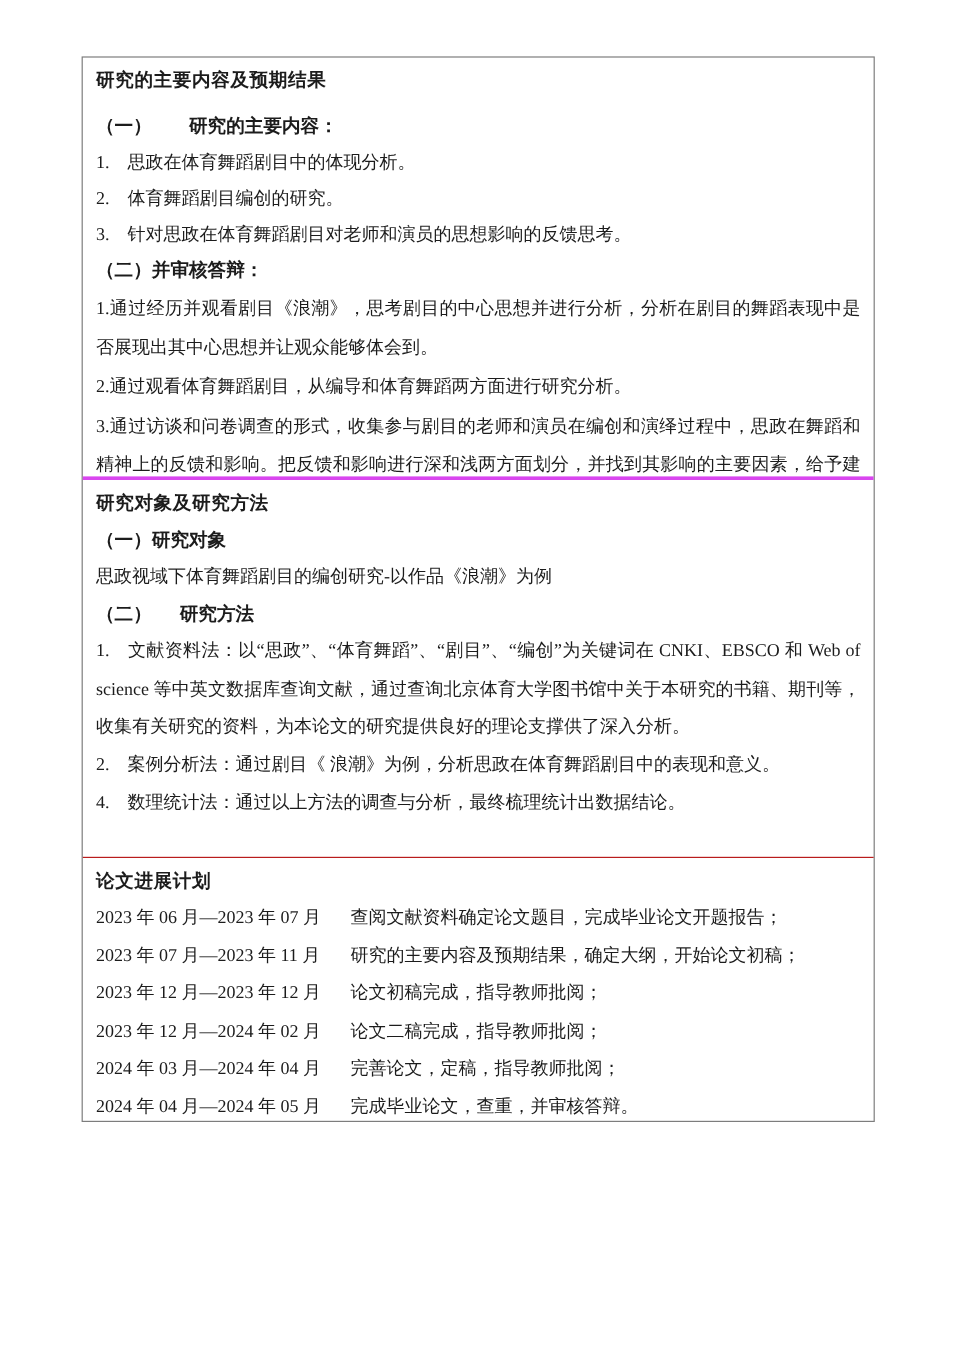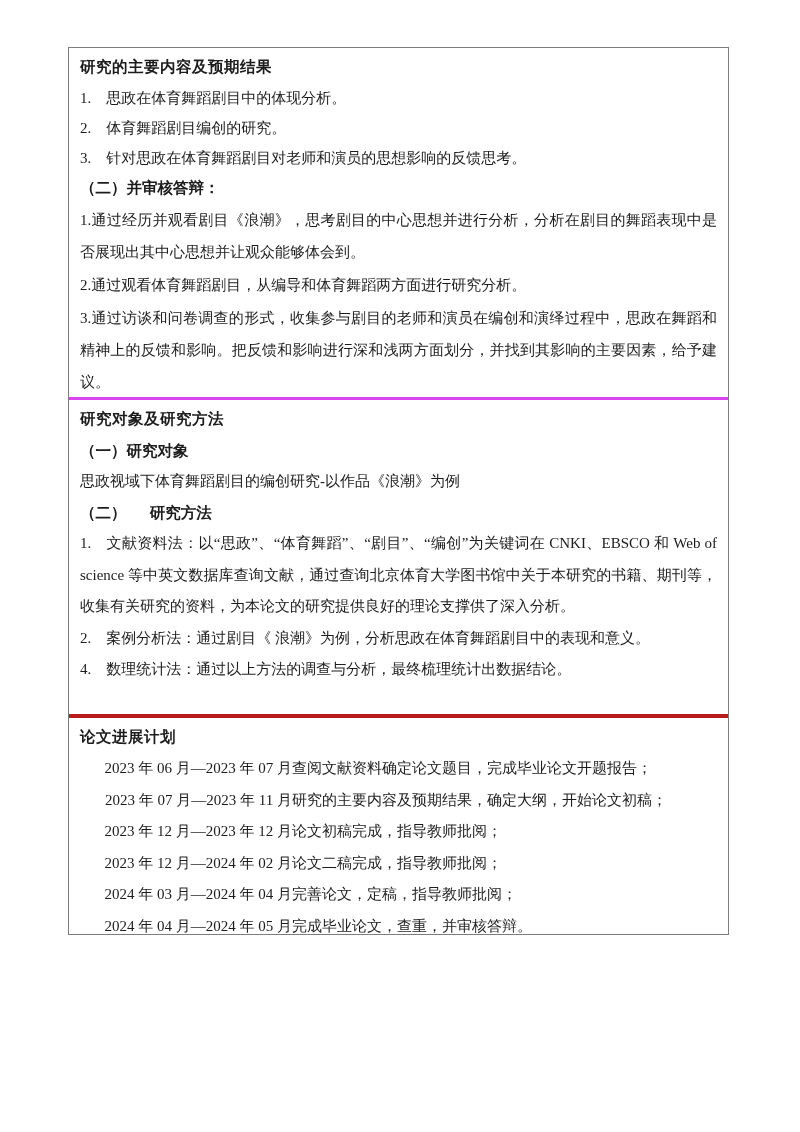--- a/index.html
+++ b/index.html
@@ -28,21 +28,21 @@
     box-sizing: border-box;
     background: #ffffff;
   }
   .cell {
     box-sizing: border-box;
     padding: 5px 11px 0 11px;
     overflow: hidden;
   }
   .cell-1 { height: 349px; }
   .cell-2 { height: 317px; border-top: 3px solid #d946ef; }
-  .cell-3 { height: 220px; border-top: 4px solid #b91c1c; }
+  .cell-3 { height: 220px; border-top: 1px solid #b91c1c; }
   h2.hei {
     font-family: Liberation Mono, monospace;
     font-weight: 700;
     font-size: 15.5px;
     line-height: 30px;
     margin: 0;
     letter-spacing: 0.5px;
   }
   p { margin: 0; font-size: 15px; white-space: pre-wrap; }
   .sub {
@@ -55,31 +55,32 @@
   .cell-1 .para { line-height: 32px; margin-top: 1px; text-align: justify; }
   .cell-2 .sub  { line-height: 31px; }
   .cell-2 .para { line-height: 31.4px; text-align: justify; }
   .cell-2 .object-line { line-height: 31.4px; }
   .sched-row {
     display: flex;
     font-size: 15px;
     line-height: 31.5px;
     white-space: pre-wrap;
   }
-  .sched-period { width: 212px; flex: 0 0 auto; text-align: right; }
+  .sched-period { width: 212px; flex: 0 0 auto; }
   .sched-task { flex: 1 1 auto; }
 </style>
 </head>
 <body>
 
 <div class="page">
   <div class="doc-table">
 
     <section class="cell cell-1">
       <h2 class="hei">研究的主要内容及预期结果</h2>
+      <p class="sub sub-first">（一）　　研究的主要内容：</p>
       <p class="item">1.  思政在体育舞蹈剧目中的体现分析。</p>
       <p class="item">2.  体育舞蹈剧目编创的研究。</p>
       <p class="item">3.  针对思政在体育舞蹈剧目对老师和演员的思想影响的反馈思考。</p>
       <p class="sub">（二）并审核答辩：</p>
       <p class="para">1.通过经历并观看剧目《浪潮》，思考剧目的中心思想并进行分析，分析在剧目的舞蹈表现中是否展现出其中心思想并让观众能够体会到。</p>
       <p class="para">2.通过观看体育舞蹈剧目，从编导和体育舞蹈两方面进行研究分析。</p>
       <p class="para">3.通过访谈和问卷调查的形式，收集参与剧目的老师和演员在编创和演绎过程中，思政在舞蹈和精神上的反馈和影响。把反馈和影响进行深和浅两方面划分，并找到其影响的主要因素，给予建议。</p>
     </section>
 
     <section class="cell cell-2">

